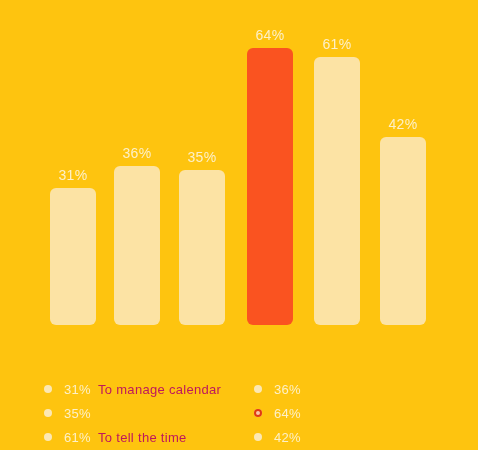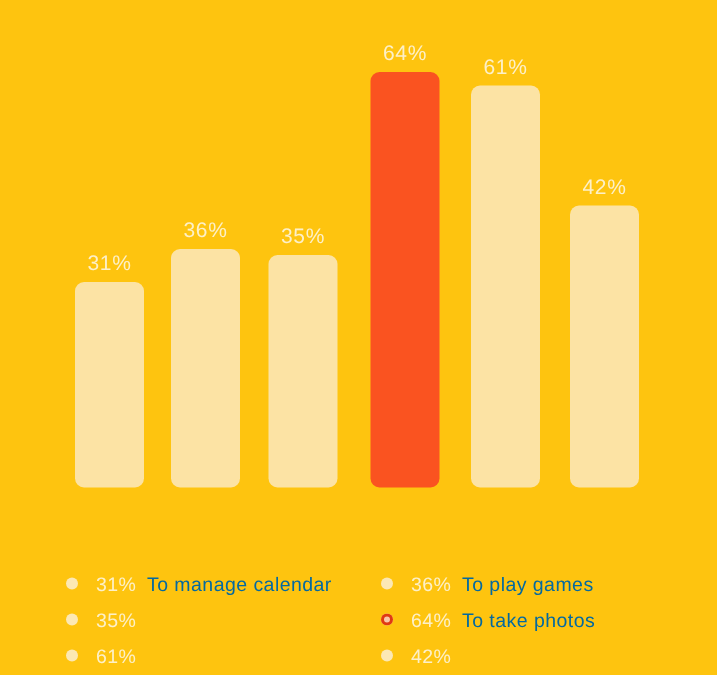--- a/index.html
+++ b/index.html
@@ -48,21 +48,21 @@
   }
   .legend-dot.highlight{
     background:#F9C6A8;
     box-shadow:inset 0 0 0 2px #E03A12;
   }
   .legend-pct{
     color:#FDF0C8;font-size:13px;letter-spacing:.3px;
     width:34px;flex:0 0 auto;
   }
   .legend-text{
-    color:#0369a1;font-size:13px;letter-spacing:.3px;
+    color:#be185d;font-size:13px;letter-spacing:.3px;
   }
 </style>
 </head>
 <body style="background: rgb(254, 196, 15);">
 
 <div id="chart-root">
 
   <div id="plot">
       <div class="bar-group" style="left: 50px; width: 46px; height: 137px; bottom: 5px;">
         <div class="bar" title="To manage calendar" style="height: 100%; background: rgb(252, 227, 164);"></div>
@@ -97,32 +97,31 @@
           <span class="legend-pct">31%</span>
           <span class="legend-text">To manage calendar</span>
         </div>
         <div class="legend-row">
           <span class="legend-dot"></span>
           <span class="legend-pct">35%</span>
         </div>
         <div class="legend-row">
           <span class="legend-dot"></span>
           <span class="legend-pct">61%</span>
+          <span class="legend-text">To tell the time</span>
         </div>
       </div>
       <div class="legend-col col-1">
         <div class="legend-row">
           <span class="legend-dot"></span>
           <span class="legend-pct">36%</span>
-          <span class="legend-text">To play games</span>
         </div>
         <div class="legend-row">
           <span class="legend-dot highlight"></span>
           <span class="legend-pct">64%</span>
-          <span class="legend-text">To take photos</span>
         </div>
         <div class="legend-row">
           <span class="legend-dot"></span>
           <span class="legend-pct">42%</span>
         </div>
       </div>
     </div>
 
 </div>
 

